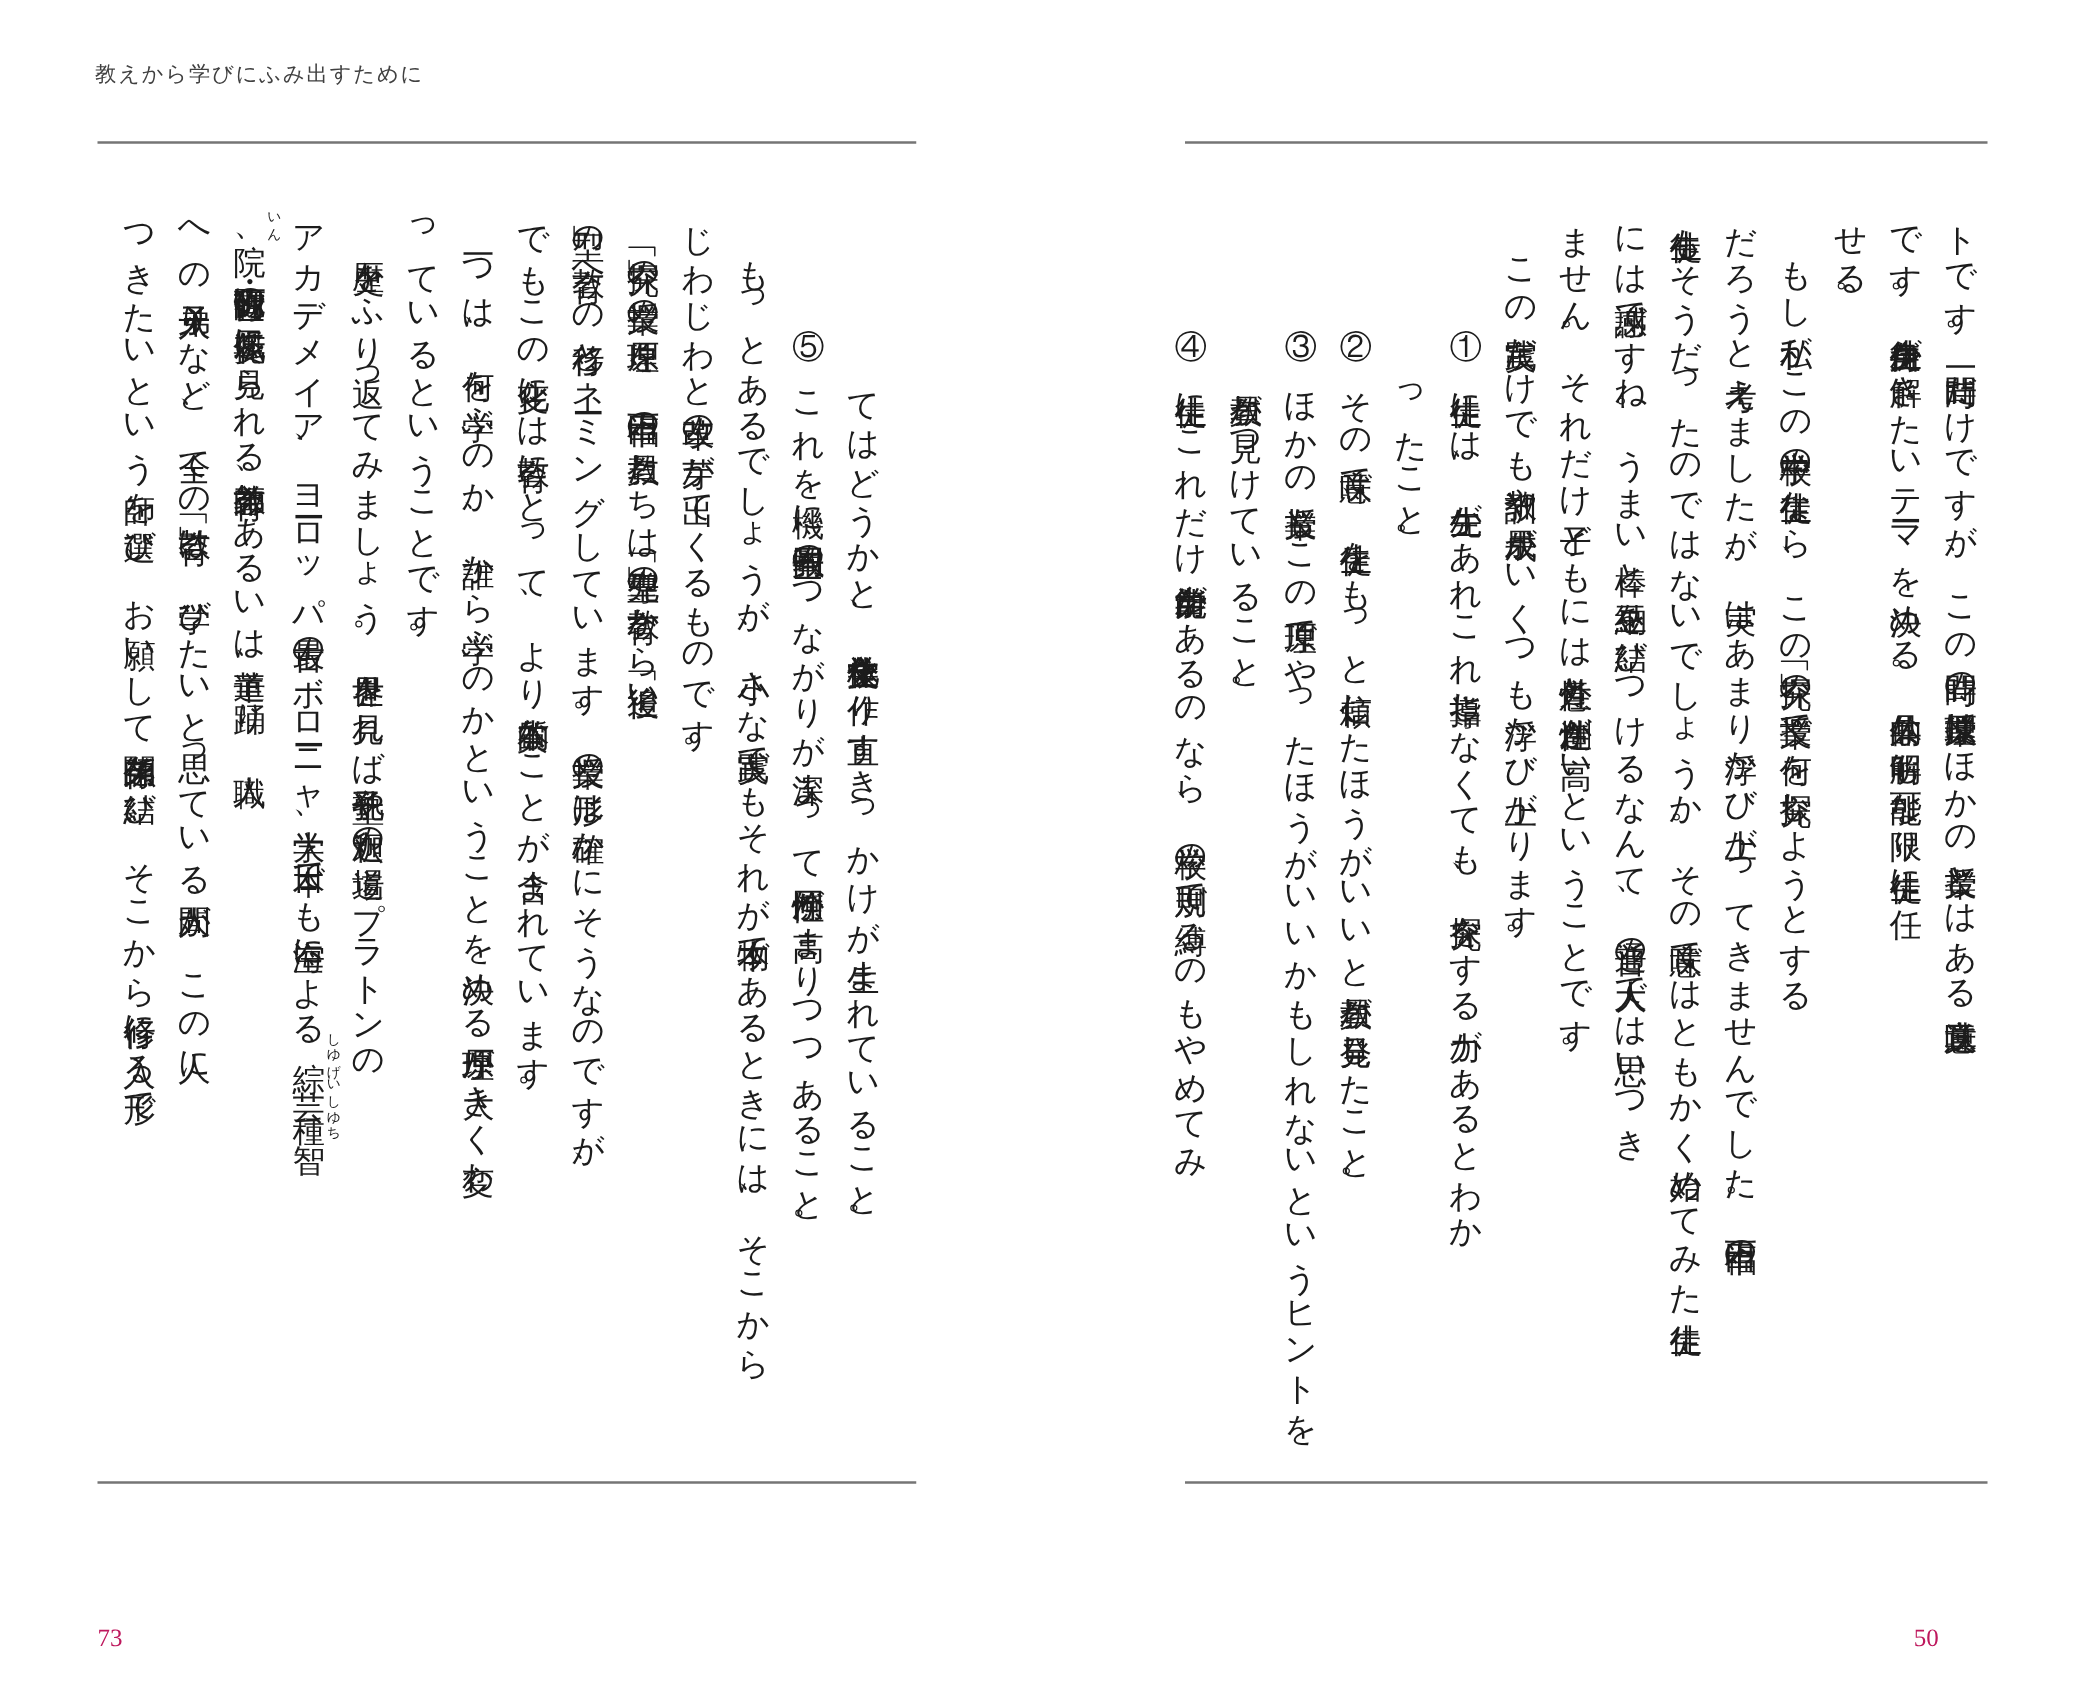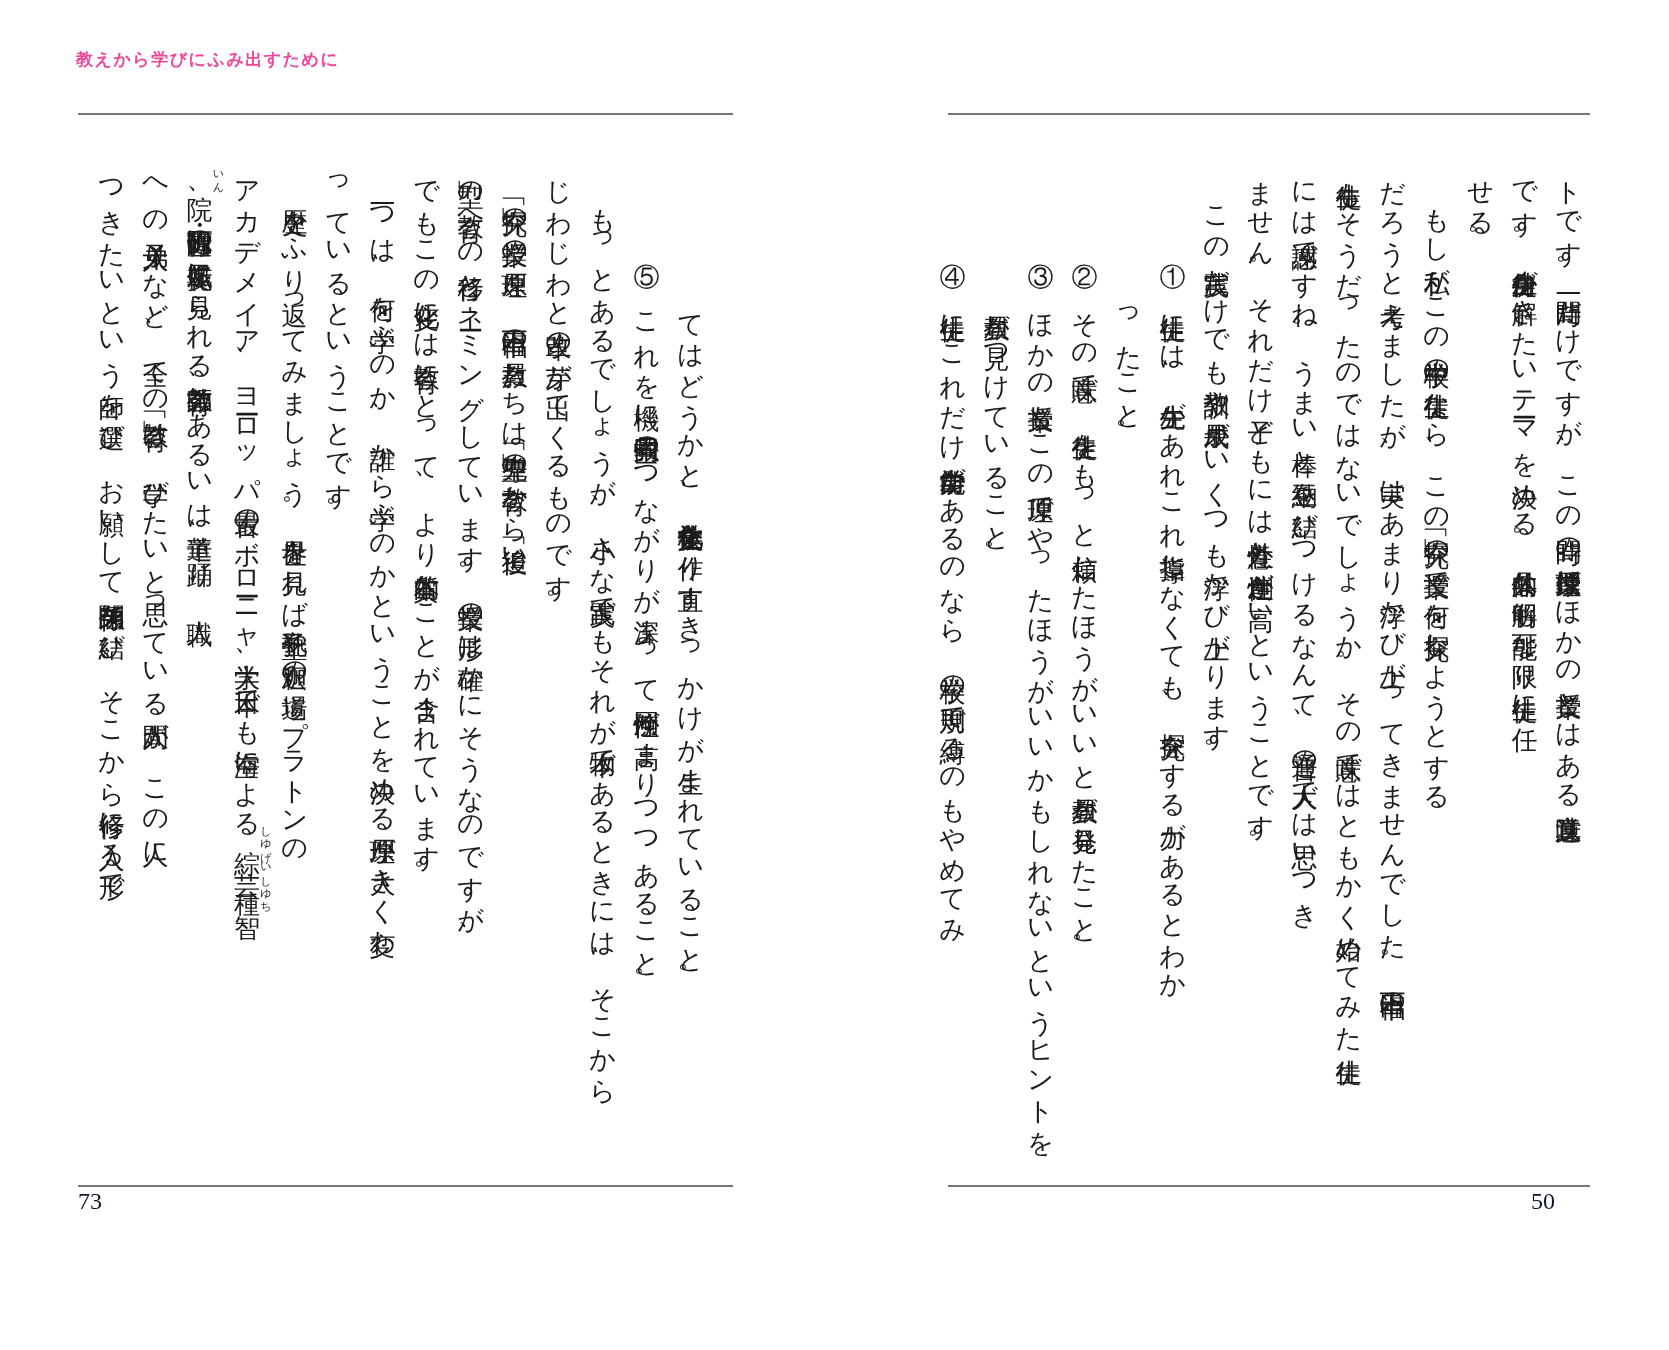--- a/index.html
+++ b/index.html
@@ -14,23 +14,22 @@
     font-family: "Liberation Serif", "DejaVu Serif", serif;
     color: #1c1c1c;
     overflow: hidden;
   }
   .running-header {
     position: absolute;
     left: 76px;
     top: 48px;
     font-size: 17px;
     letter-spacing: 1.5px;
-    color: #ec4899;
+    color: #404040;
     white-space: pre;
-    font-weight: bold;
   }
   .rule {
     position: absolute;
     height: 2px;
     background: #757575;
   }
   #rule-left-top    { left: 78px;  top: 113px;  width: 655px; }
   #rule-right-top   { left: 948px; top: 113px;  width: 642px; }
   #rule-left-bottom { left: 78px;  top: 1185px; width: 655px; }
   #rule-right-bottom{ left: 948px; top: 1185px; width: 642px; }
@@ -55,23 +54,23 @@
   }
   ruby { ruby-position: over; }
   rt {
     font-size: 11px;
     letter-spacing: 0;
     line-height: 1;
     color: #1c1c1c;
   }
   .page-number {
     position: absolute;
-    top: 1188px;
-    font-size: 24px;
-    color: #0f172a;
+    top: 1300px;
+    font-size: 20px;
+    color: #be185d;
   }
   #page-number-left  { left: 78px; }
   #page-number-right { left: 1531px; }
 </style>
 </head>
 <body>
 
 <div class="running-header">教えから学びにふみ出すために</div>
 
 <div class="rule" id="rule-left-top"></div>

